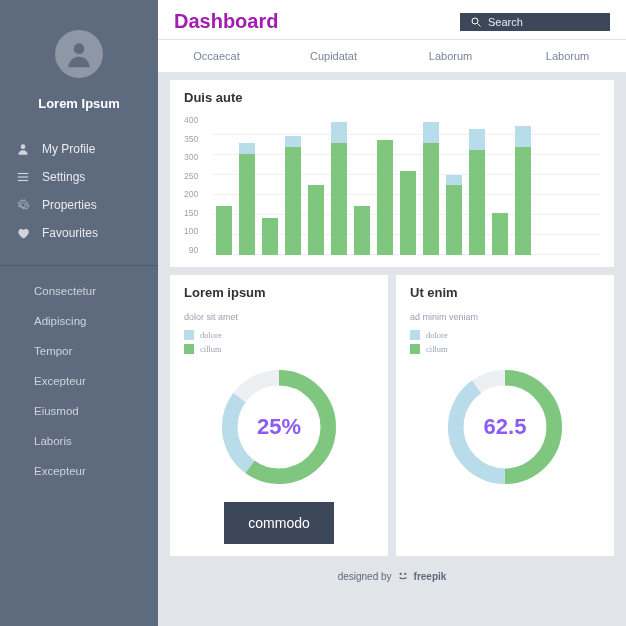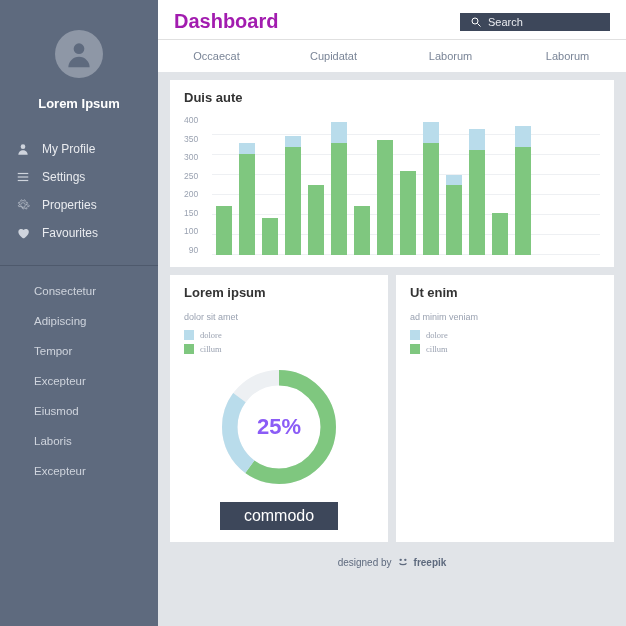--- a/index.html
+++ b/index.html
@@ -136,21 +136,21 @@
   .sw-green { background: #7fc77f; }
   .donut-wrap { display:flex; justify-content:center; position: relative; margin: 2px 0 10px; }
   .donut { width: 130px; height: 130px; }
   .donut-center {
     position: absolute; top: 50%; left: 50%; transform: translate(-50%,-50%);
     font-size: 22px; font-weight: 700; color: #8b5cf6;
   }
   .card-btn {
     align-self: center;
     background: #3d475a; color: #fff;
-    font-size: 16px; padding: 5px 24px;
+    font-size: 14px; padding: 13px 24px;
     cursor: pointer; border: 0;
     font-family: inherit;
   }
 
   .footer {
     text-align: center;
     font-size: 10px;
     color: #5e6a7e;
     padding: 4px 0 10px;
     display:flex; align-items:flex-end; justify-content:center; gap:4px;
@@ -359,20 +359,28 @@
           <div class="legend">
             <div class="legend-item">
                 <span class="swatch sw-blue"></span>
                 <span>dolore</span>
               </div>
             <div class="legend-item">
                 <span class="swatch sw-green"></span>
                 <span>cillum</span>
               </div>
           </div>
+          <div class="donut-wrap">
+            <svg class="donut" id="donut-1" viewBox="0 0 42 42">
+                <circle cx="21" cy="21" r="15.915" fill="none" stroke="#edf0f3" stroke-width="5"></circle>
+                <circle cx="21" cy="21" r="15.915" fill="none" stroke="#7fc77f" stroke-width="5" stroke-dasharray="49.99844708188156 49.99844708188156" stroke-dashoffset="0" transform="rotate(-90 21 21)"></circle>
+                <circle cx="21" cy="21" r="15.915" fill="none" stroke="#b9dceb" stroke-width="5" stroke-dasharray="39.99875766550525 59.998136498257864" stroke-dashoffset="-49.99844708188156" transform="rotate(-90 21 21)"></circle>
+              </svg>
+            <div class="donut-center">62.5</div>
+          </div>
         </div>
 
       </div>
 
       <div class="footer">
         <span>designed by</span>
         <span class="logo"><svg viewBox="0 0 24 24">
               <circle cx="8" cy="10" r="2" fill="#5e6a7e"></circle>
               <circle cx="16" cy="10" r="2" fill="#5e6a7e"></circle>
               <path d="M6 16c2 3 10 3 12 0" fill="none" stroke="#5e6a7e" stroke-width="2"></path>

